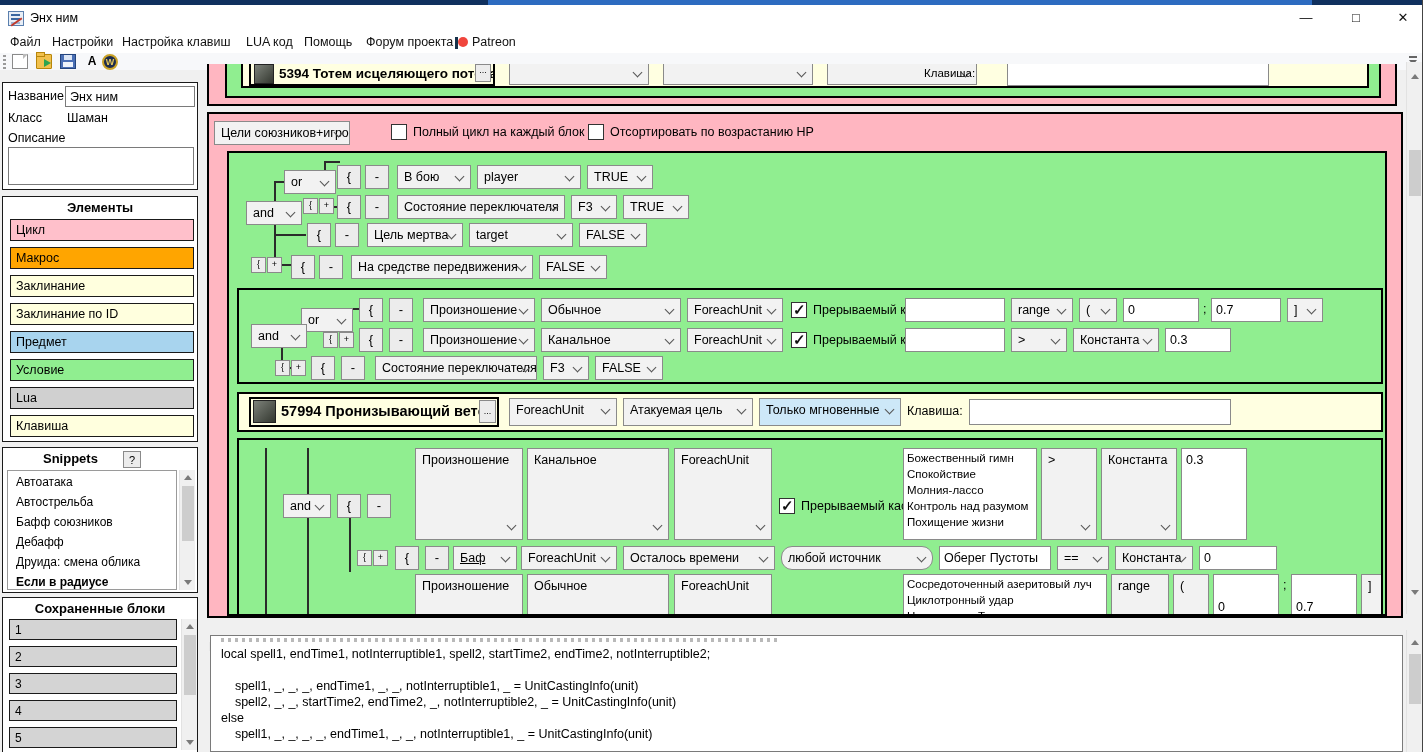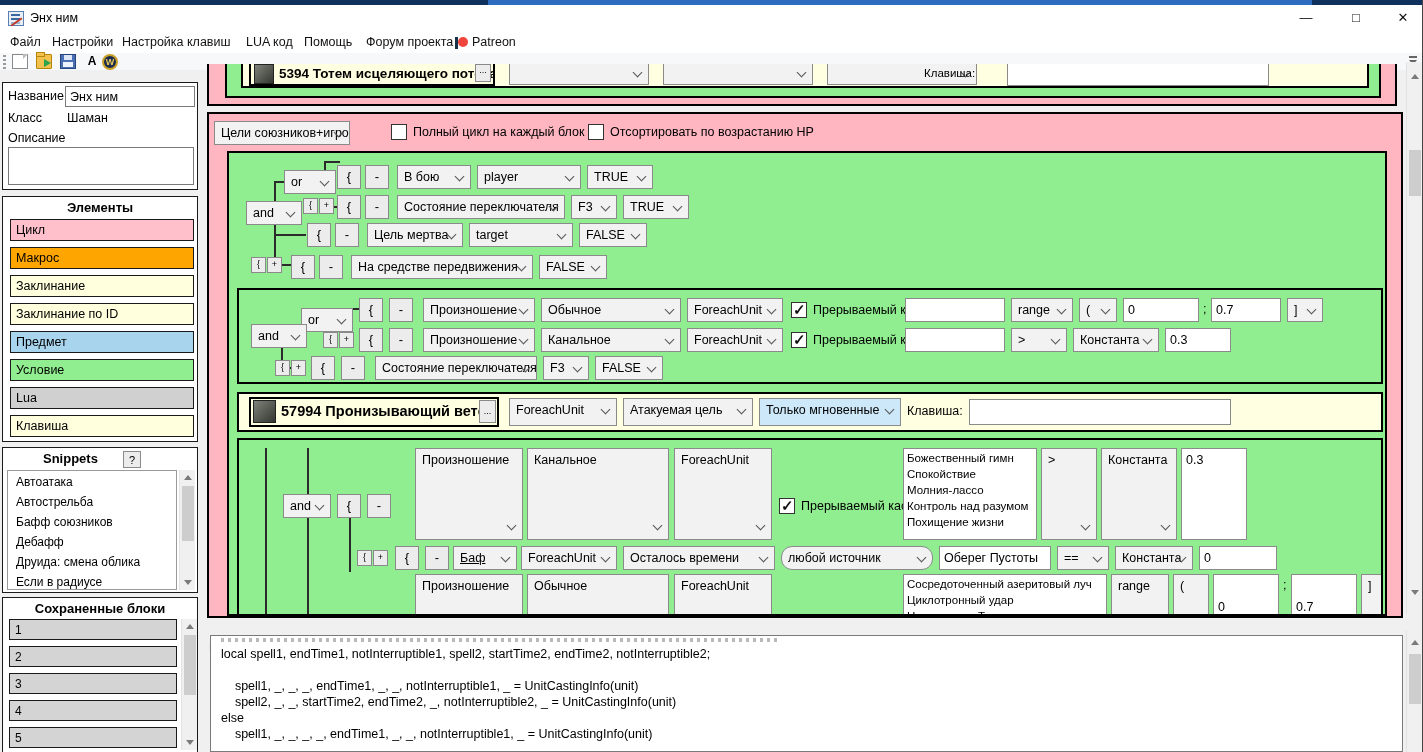--- a/index.html
+++ b/index.html
@@ -143,21 +143,21 @@
 
   <div class="panel" style="top:447px; height:146px;">
     <div class="phdr" style="padding-left:40px; text-align:left;">Snippets</div>
     <div class="abs" style="left:120px; top:3px; width:18px; height:17px; background:#ececec; border:1px solid #8a8a8a; text-align:center; font-size:11px; padding-top:2px;">?</div>
     <div class="abs" style="left:4px; top:22px; width:170px; height:120px; background:#fff; border:1px solid #9a9a9a; overflow:hidden;">
       <span class="snip" style="top:4px;">Автоатака</span>
       <span class="snip" style="top:24px;">Автострельба</span>
       <span class="snip" style="top:44px;">Бафф союзников</span>
       <span class="snip" style="top:64px;">Дебафф</span>
       <span class="snip" style="top:84px;">Друида: смена облика</span>
-      <span class="snip" style="top:104px;">Если в радиусе</span>
+      <span class="snip" style="top:104px;font-weight:bold;">Если в радиусе</span>
     </div>
     <div class="sbtrack" style="left:176px; top:22px; width:16px; height:120px;">
       <span class="tri-up" style="left:4px; top:5px;"></span>
       <div class="sbthumb" style="left:2px; top:16px; width:12px; height:55px;"></div>
       <span class="tri-dn" style="left:4px; bottom:5px;"></span>
     </div>
   </div>
 
   <div class="panel" style="top:597px; height:155px; border-bottom:none;">
     <div class="phdr">Сохраненные блоки</div>

